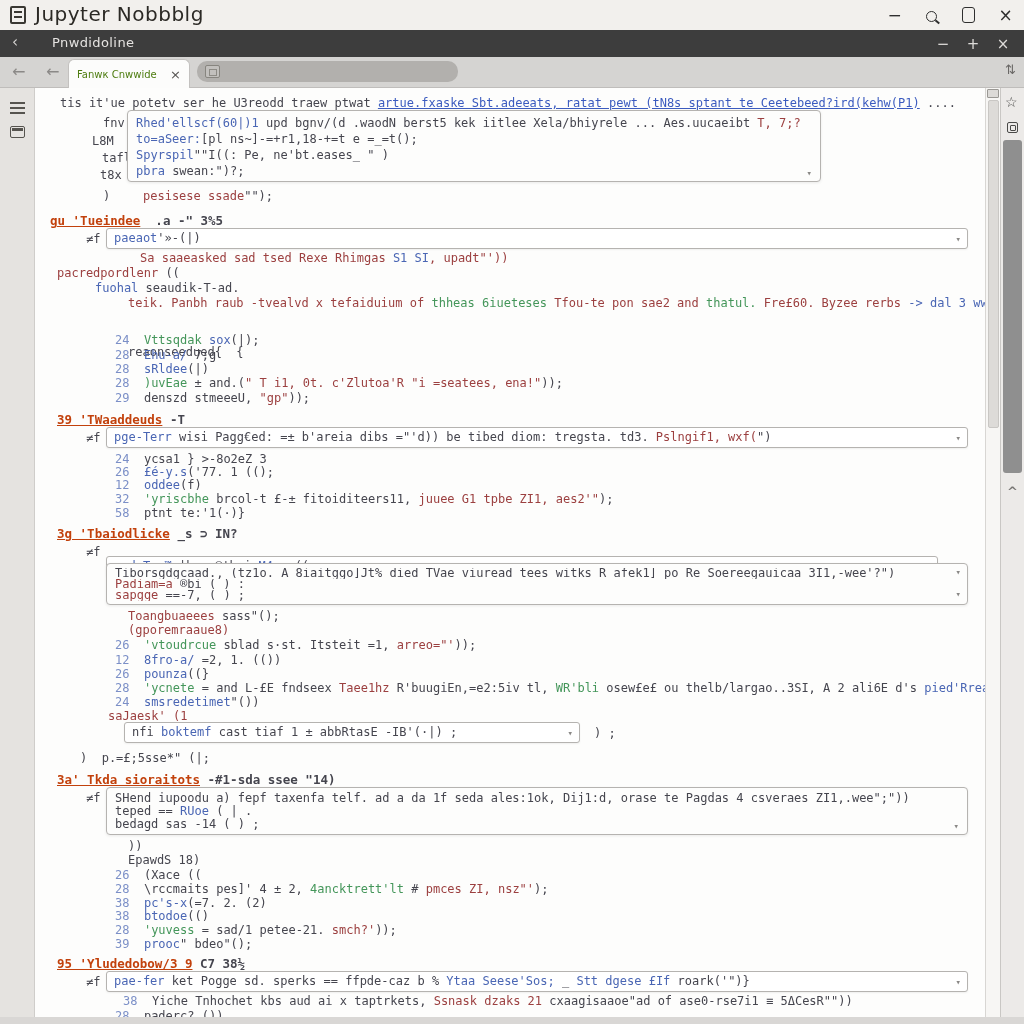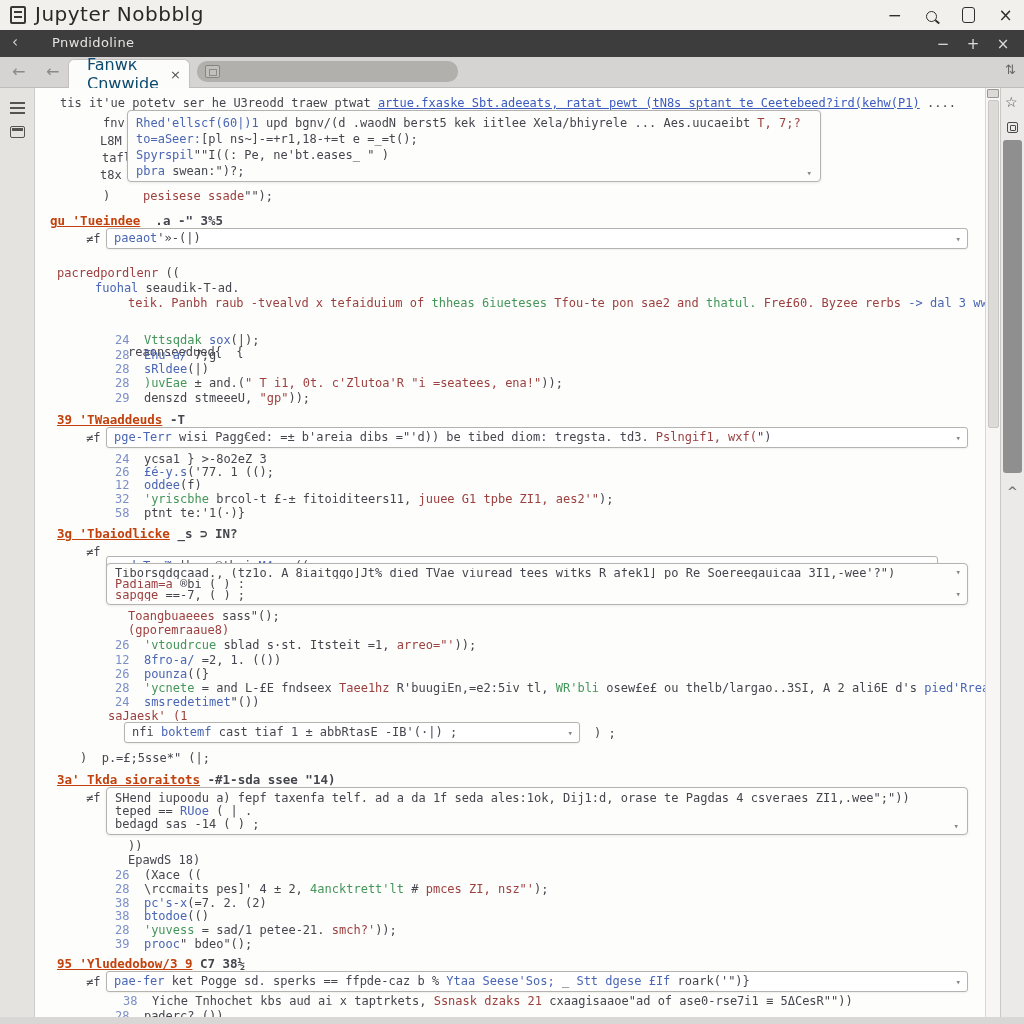--- a/index.html
+++ b/index.html
@@ -29,21 +29,21 @@
   .db-title { position:absolute; left:52px; top:5px; font-size:13px; letter-spacing:0.4px; }
   .db-controls { position:absolute; right:6px; top:0; height:27px; display:flex; align-items:center; }
   .db-btn { width:30px; text-align:center; font-size:15px; color:#dddbd9; }
 
   
   .tabbar { position:relative; height:31px; background:#d5d4d2; border-bottom:1px solid #bfbdbb; }
   .nav-arrow { position:absolute; top:5px; font-size:16px; color:#8b8987; }
   .tab { position:absolute; left:68px; top:2px; width:122px; height:29px; background:#fcfcfb;
     border-radius:6px 6px 0 0; border:1px solid #c3c1bf; border-bottom:none;
     display:flex; align-items:center; padding:0 8px; }
-  .tab-label { font-size:16px; color:#0c4a6e; flex:1;margin-left:10px; }
+  .tab-label { font-size:10px; color:#4d7c0f; flex:1; }
   .tab-close { font-size:13px; color:#555351; }
   .addresspill { position:absolute; left:197px; top:4px; width:261px; height:21px;
     background:#b2b0ad; border-radius:10px; display:flex; align-items:center; padding-left:8px; }
   .ap-icon { width:15px; height:13px; border:1px solid #87857f; border-radius:2px;
     background:#c2c0bd; position:relative; }
   .ap-icon::before { content:""; position:absolute; left:3px; top:3px; width:6px; height:5px;
     border:1px solid #8d8b85; }
   .swap-icon { position:absolute; right:8px; top:5px; font-size:13px; color:#6a6866; }
 
   
@@ -142,29 +142,30 @@
 
   <div class="main">
     <div class="left-rail">
       <span class="menu-icon"></span>
       <span class="nb-icon"></span>
     </div>
 
     <div class="code-canvas">
         <div class="code-line" style="left: 60px; top: 8px; position: absolute;"><span class="c-d">tis it'ue potetv ser he U3reodd traew ptwat </span><span class="c-k">artue.fxaske Sbt.adeeats, ratat pewt (tN8s sptant te Ceetebeed?ird(kehw(P1)</span><span class="c-d"> ....</span></div>
         <div class="code-line" style="left: 103px; top: 28px; position: absolute;"><span class="c-d">fnv</span></div>
-        <div class="code-line" style="left: 100px; top: 46px; position: absolute;"><span class="c-d">L8M</span></div>
+        <div class="code-line" style="left: 92px; top: 46px; position: absolute;"><span class="c-d">L8M</span></div>
         <div class="code-line" style="left: 102px; top: 63px; position: absolute;"><span class="c-d">tafl</span></div>
         <div class="code-line" style="left: 100px; top: 80px; position: absolute;"><span class="c-d">t8x</span></div>
         <div class="drop-box" style="width: 694px; height: 72px; left: 127px; top: 22px; position: absolute;"><div class="bx-line" style="line-height: 16px;"><span class="c-b">Rhed'ellscf(60|)1</span><span class="c-d"> upd bgnv/(d .waodN berst5 kek iitlee Xela/bhiyrele ... Aes.uucaeibt </span><span class="c-r">T, 7;?</span><span class="c-d"> )</span></div><div class="bx-line" style="line-height: 16px;"><span class="c-b">to=aSeer:</span><span class="c-d">[pl ns~]-=+r1,18-+=t e =_=t();</span></div><div class="bx-line" style="line-height: 16px;"><span class="c-b">Spyrspil</span><span class="c-d">""I((: Pe, ne'bt.eases_ " )</span></div><div class="bx-line" style="line-height: 16px;"><span class="c-b">pbra</span><span class="c-d"> swean:")?;</span></div><span class="chev" style="right: 8px; top: 58px;">▾</span></div>
         <div class="code-line" style="left: 103px; top: 101px; position: absolute;"><span class="c-d">)</span></div>
         <div class="code-line" style="left: 143px; top: 101px; position: absolute;"><span class="c-r">pesisese ssade</span><span class="c-d">"");</span></div>
         <div class="code-line hd" style="left: 50px; top: 126px; position: absolute;"><span class="c-p">gu 'Tueindee</span><span class="c-d">  .a -" 3%5</span></div>
         <div class="code-line" style="left: 86px; top: 144px; position: absolute;"><span class="c-d">≠f</span></div>
         <div class="input-box" style="width: 862px; left: 106px; top: 140px; position: absolute;"><span class="c-b">paeaot</span><span class="c-d">'»-(|)</span><span class="chev" style="right: 6px; top: 6px;">▾</span></div>
+        <div class="code-line" style="left: 140px; top: 163px; position: absolute;"><span class="c-r">Sa saaeasked sad tsed Rexe Rhimgas </span><span class="c-b">S1 SI</span><span class="c-r">, upadt"'))</span></div>
         <div class="code-line" style="left: 57px; top: 178px; position: absolute;"><span class="c-r">pacredpordlenr</span><span class="c-d"> ((</span></div>
         <div class="code-line" style="left: 95px; top: 193px; position: absolute;"><span class="c-b">fuohal</span><span class="c-d"> seaudik-T-ad.</span></div>
         <div class="code-line" style="left: 128px; top: 208px; position: absolute;"><span class="c-r">teik. Panbh raub -tvealvd x tefaiduium of </span><span class="c-g">thheas 6iueteses</span><span class="c-r"> Tfou-te pon sae2 and </span><span class="c-g">thatul.</span><span class="c-r"> Fre£60. Byzee rerbs </span><span class="c-b">-&gt; dal 3 wwil</span></div>
         <div class="code-line" style="left: 128px; top: 229px; position: absolute; margin-top: 28px;"><span class="c-d">reaonseedued{  {</span></div>
         <div class="code-line" style="left: 115px; top: 245px; position: absolute;"><span class="c-n">24  </span><span class="c-g">Vttsqdak</span><span class="c-b"> sox</span><span class="c-d">(|);</span></div>
         <div class="code-line" style="left: 115px; top: 260px; position: absolute;"><span class="c-n">28  </span><span class="c-b">Ehu-a/</span><span class="c-d"> 7;g</span></div>
         <div class="code-line" style="left: 115px; top: 274px; position: absolute;"><span class="c-n">28  </span><span class="c-b">sRldee</span><span class="c-d">(|)</span></div>
         <div class="code-line" style="left: 115px; top: 288px; position: absolute;"><span class="c-n">28  </span><span class="c-g">)uvEae</span><span class="c-d"> ± and.(</span><span class="c-r">" T i1, 0t. c'Zlutoa'R "i =seatees, ena!"</span><span class="c-d">));</span></div>
         <div class="code-line" style="left: 115px; top: 303px; position: absolute;"><span class="c-n">29  </span><span class="c-d">denszd stmeeeU, </span><span class="c-r">"gp"</span><span class="c-d">));</span></div>
         <div class="code-line hd" style="left: 57px; top: 325px; position: absolute;"><span class="c-p">39 'TWaaddeuds</span><span class="c-d"> -T</span></div>

